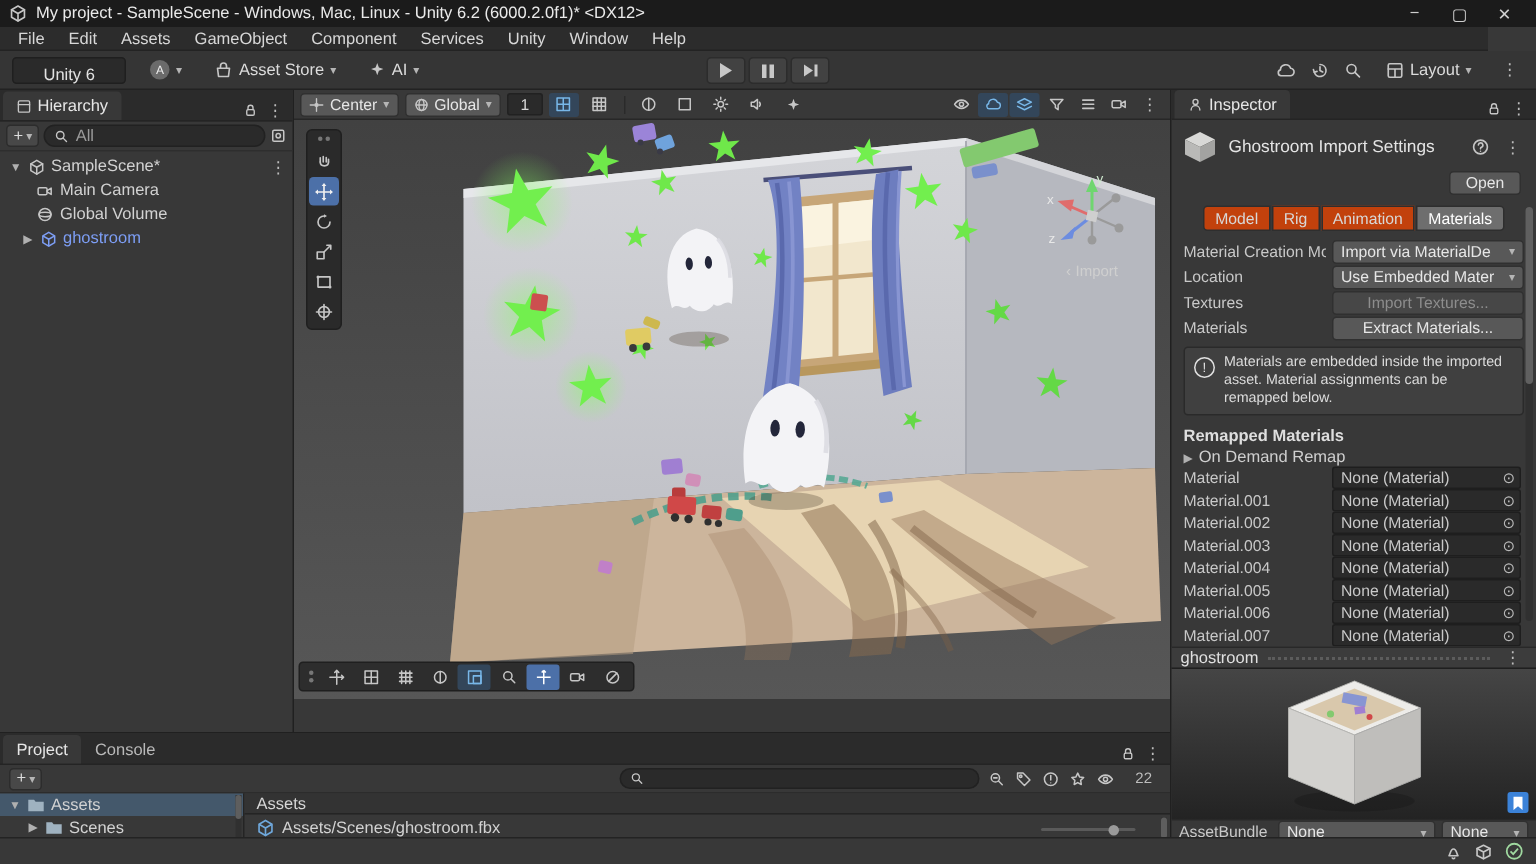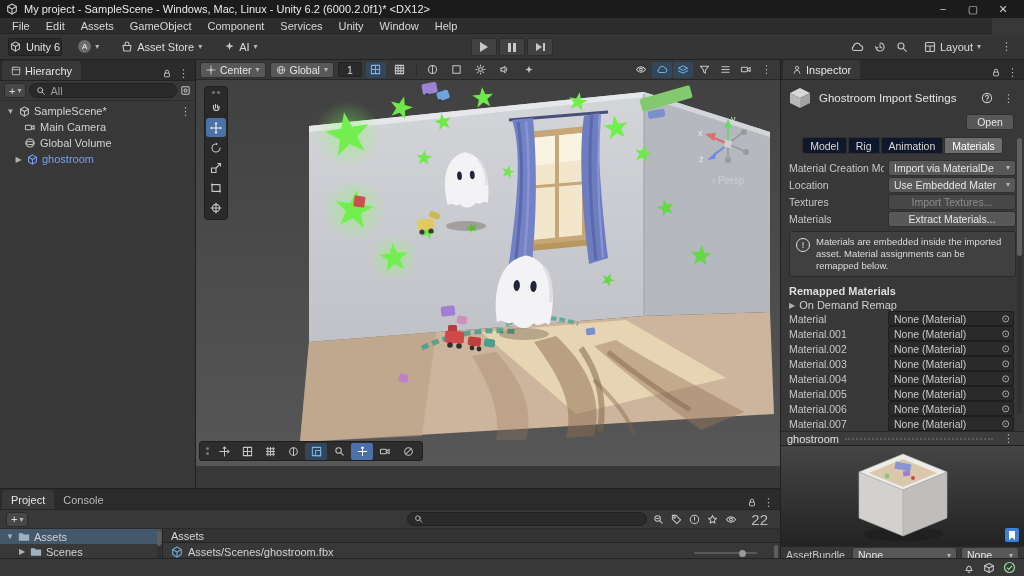--- a/index.html
+++ b/index.html
@@ -21,21 +21,21 @@
 
   
   .menubar { position:absolute; left:0; top:18px; width:992px; height:16px; background:#2c2c2c;
     border-bottom:1px solid #232323; display:flex; align-items:center; padding:0 4px; color:#d8d8d8; }
   .menu-item { padding:0 8px; height:16px; display:flex; align-items:center; }
 
   
   .maintoolbar { position:absolute; left:0; top:34px; width:1024px; height:26px; background:#353535;
     border-bottom:1px solid #222; display:flex; align-items:center; padding:0 8px; gap:10px; }
   .pill { display:flex; align-items:center; gap:5px; background:#2a2a2a; border:1px solid #1f1f1f;
-    border-radius:3px; height:18px; padding:0 1px; color:#e2e2e2; }
+    border-radius:3px; height:18px; padding:0 20px; color:#e2e2e2;flex-direction:column; }
   .tb-dd { display:flex; align-items:center; gap:4px; height:18px; padding:0 6px; border-radius:3px; color:#dcdcdc; }
   .caret { font-size:8px; color:#b5b5b5; }
   .avatar { width:13px; height:13px; border-radius:50%; background:#6b6b6b; display:flex;
     align-items:center; justify-content:center; font-size:8px; color:#efefef; }
   .transport { position:absolute; left:50%; top:4px; transform:translateX(-50%); display:flex; gap:2px; }
   .tr-btn { width:26px; height:18px; background:#424242; border:1px solid #2c2c2c; border-radius:3px;
     display:flex; align-items:center; justify-content:center; }
   .play-tri { width:0; height:0; border-left:8px solid #c8c8c8; border-top:5px solid transparent; border-bottom:5px solid transparent; }
   .pause-bars { display:flex; gap:2px; } .pause-bars i { width:3px; height:9px; background:#c8c8c8; }
   .step { display:flex; align-items:center; gap:1px; }
@@ -98,21 +98,21 @@
   .bb-btn.on { background:#33465a; } .bb-btn.on .ic { stroke:#78b7e8; }
   .bb-btn.onfill { background:#4c70a8; }
 
   
   .inspector { position:absolute; left:780px; top:60px; width:244px; height:498px; background:#383838;
     border-left:1px solid #202020; display:flex; flex-direction:column; overflow:hidden; }
   .insp-title { display:flex; align-items:center; gap:6px; padding:5px 6px 1px 6px; }
   .insp-title .name { font-size:11.5px; color:#e4e4e4; flex:1; }
   .open-row { display:flex; justify-content:flex-end; padding:2px 10px 4px; }
   .insp-tabs { display:flex; justify-content:center; gap:1px; padding:3px 0 5px; }
-  .insp-tab { background:#0f172a; border:1px solid #2e2e2e; height:17px; padding:0 7px; display:flex;
+  .insp-tab { background:#c2410c; border:1px solid #2e2e2e; height:17px; padding:0 7px; display:flex;
     align-items:center; color:#d8d8d8; font-size:10.5px; }
   .insp-tab:first-child { border-radius:3px 0 0 3px; } .insp-tab:last-child { border-radius:0 3px 3px 0; }
   .insp-tab.active { background:#6e6e6e; color:#fff; }
   .prop-row { display:flex; align-items:center; padding:1px 8px 1px 8px; height:17px; gap:4px; }
   .prop-label { width:95px; color:#c8c8c8; font-size:10.5px; overflow:hidden; white-space:nowrap; }
   .prop-row .dd, .prop-row .btn { flex:1; justify-content:flex-start; }
   .prop-row .btn { justify-content:center; }
   .dd .caret { margin-left:auto; }
   .helpbox { margin:4px 8px; background:#404040; border:1px solid #2a2a2a; border-radius:3px;
     display:flex; gap:6px; padding:4px 6px; }
@@ -140,21 +140,21 @@
   .ab-row .dd.small { width:58px; flex:none; }
   .ab-row .dd.wide { flex:1; }
 
   
   .project { position:absolute; left:0; top:488px; width:780px; height:70px; background:#383838; border-top:1px solid #202020; }
   .p-toolbar { height:19px; display:flex; align-items:center; gap:6px; padding:2px 6px; border-bottom:1px solid #2c2c2c; }
   .p-search { width:240px; height:14px; margin-left:auto; display:flex; align-items:center; gap:4px;
     background:#2a2a2a; border:1px solid #212121; border-radius:8px; padding:0 6px; }
   .p-search input { background:transparent; border:none; outline:none; color:#d2d2d2; font-size:10px; width:100%; font-family:inherit; }
   .p-icons { display:flex; align-items:center; gap:7px; padding-right:6px; }
-  .count { color:#bdbdbd; font-size:15px; }
+  .count { color:#bdbdbd; font-size:10px; }
   .p-body { display:flex; height:32px; }
   .p-tree { width:163px; border-right:1px solid #242424; position:relative; }
   .p-row { height:15px; display:flex; align-items:center; gap:4px; padding-left:6px; color:#d2d2d2; }
   .p-row.sel { background:#44586b; }
   .p-row .arrow { width:8px; font-size:8px; color:#b0b0b0; text-align:center; }
   .p-row.child { padding-left:18px; }
   .tree-scroll { position:absolute; right:1px; top:1px; width:4px; height:30px; background:#303030; }
   .tree-scroll i { display:block; width:4px; height:16px; background:#5e5e5e; border-radius:2px; }
   .p-main { flex:1; position:relative; }
   .p-crumb { height:14px; background:#333333; border-bottom:1px solid #242424; display:flex; align-items:center; padding:0 8px; color:#d6d6d6; }
@@ -625,21 +625,21 @@
           <circle cx="16" cy="-12" r="3" fill="#9a9a9a"></circle>
         <line x1="0" y1="0" x2="0" y2="14" stroke="#9a9a9a" stroke-width="1.6"></line>
           <circle cx="0" cy="16" r="3" fill="#9a9a9a"></circle>
         <rect x="-3.5" y="-3.5" width="7" height="7" fill="#cfcfcf" transform="rotate(12)"></rect>
         <text x="-30" y="-8" font-size="9" fill="#e8e8e8" font-family="Liberation Sans, sans-serif">x</text>
         <text x="3" y="-22" font-size="9" fill="#cfe8cf" font-family="Liberation Sans, sans-serif">y</text>
         <text x="-29" y="18" font-size="9" fill="#e8e8e8" font-family="Liberation Sans, sans-serif">z</text>
       </svg>
       <div class="persp">
         <span>‹</span>
-        <span>Persp</span>
+        <span>Import</span>
       </div>
     </div>
 
     
     <div class="scene-bottombar">
       <div class="grip" style="display:flex;flex-direction:column;gap:2px;padding:0 3px;">
         <i style="width:3px;height:3px;border-radius:50%;background:#777;display:block;"></i>
         <i style="width:3px;height:3px;border-radius:50%;background:#777;display:block;"></i>
       </div>
       <div class="bb-btn">

